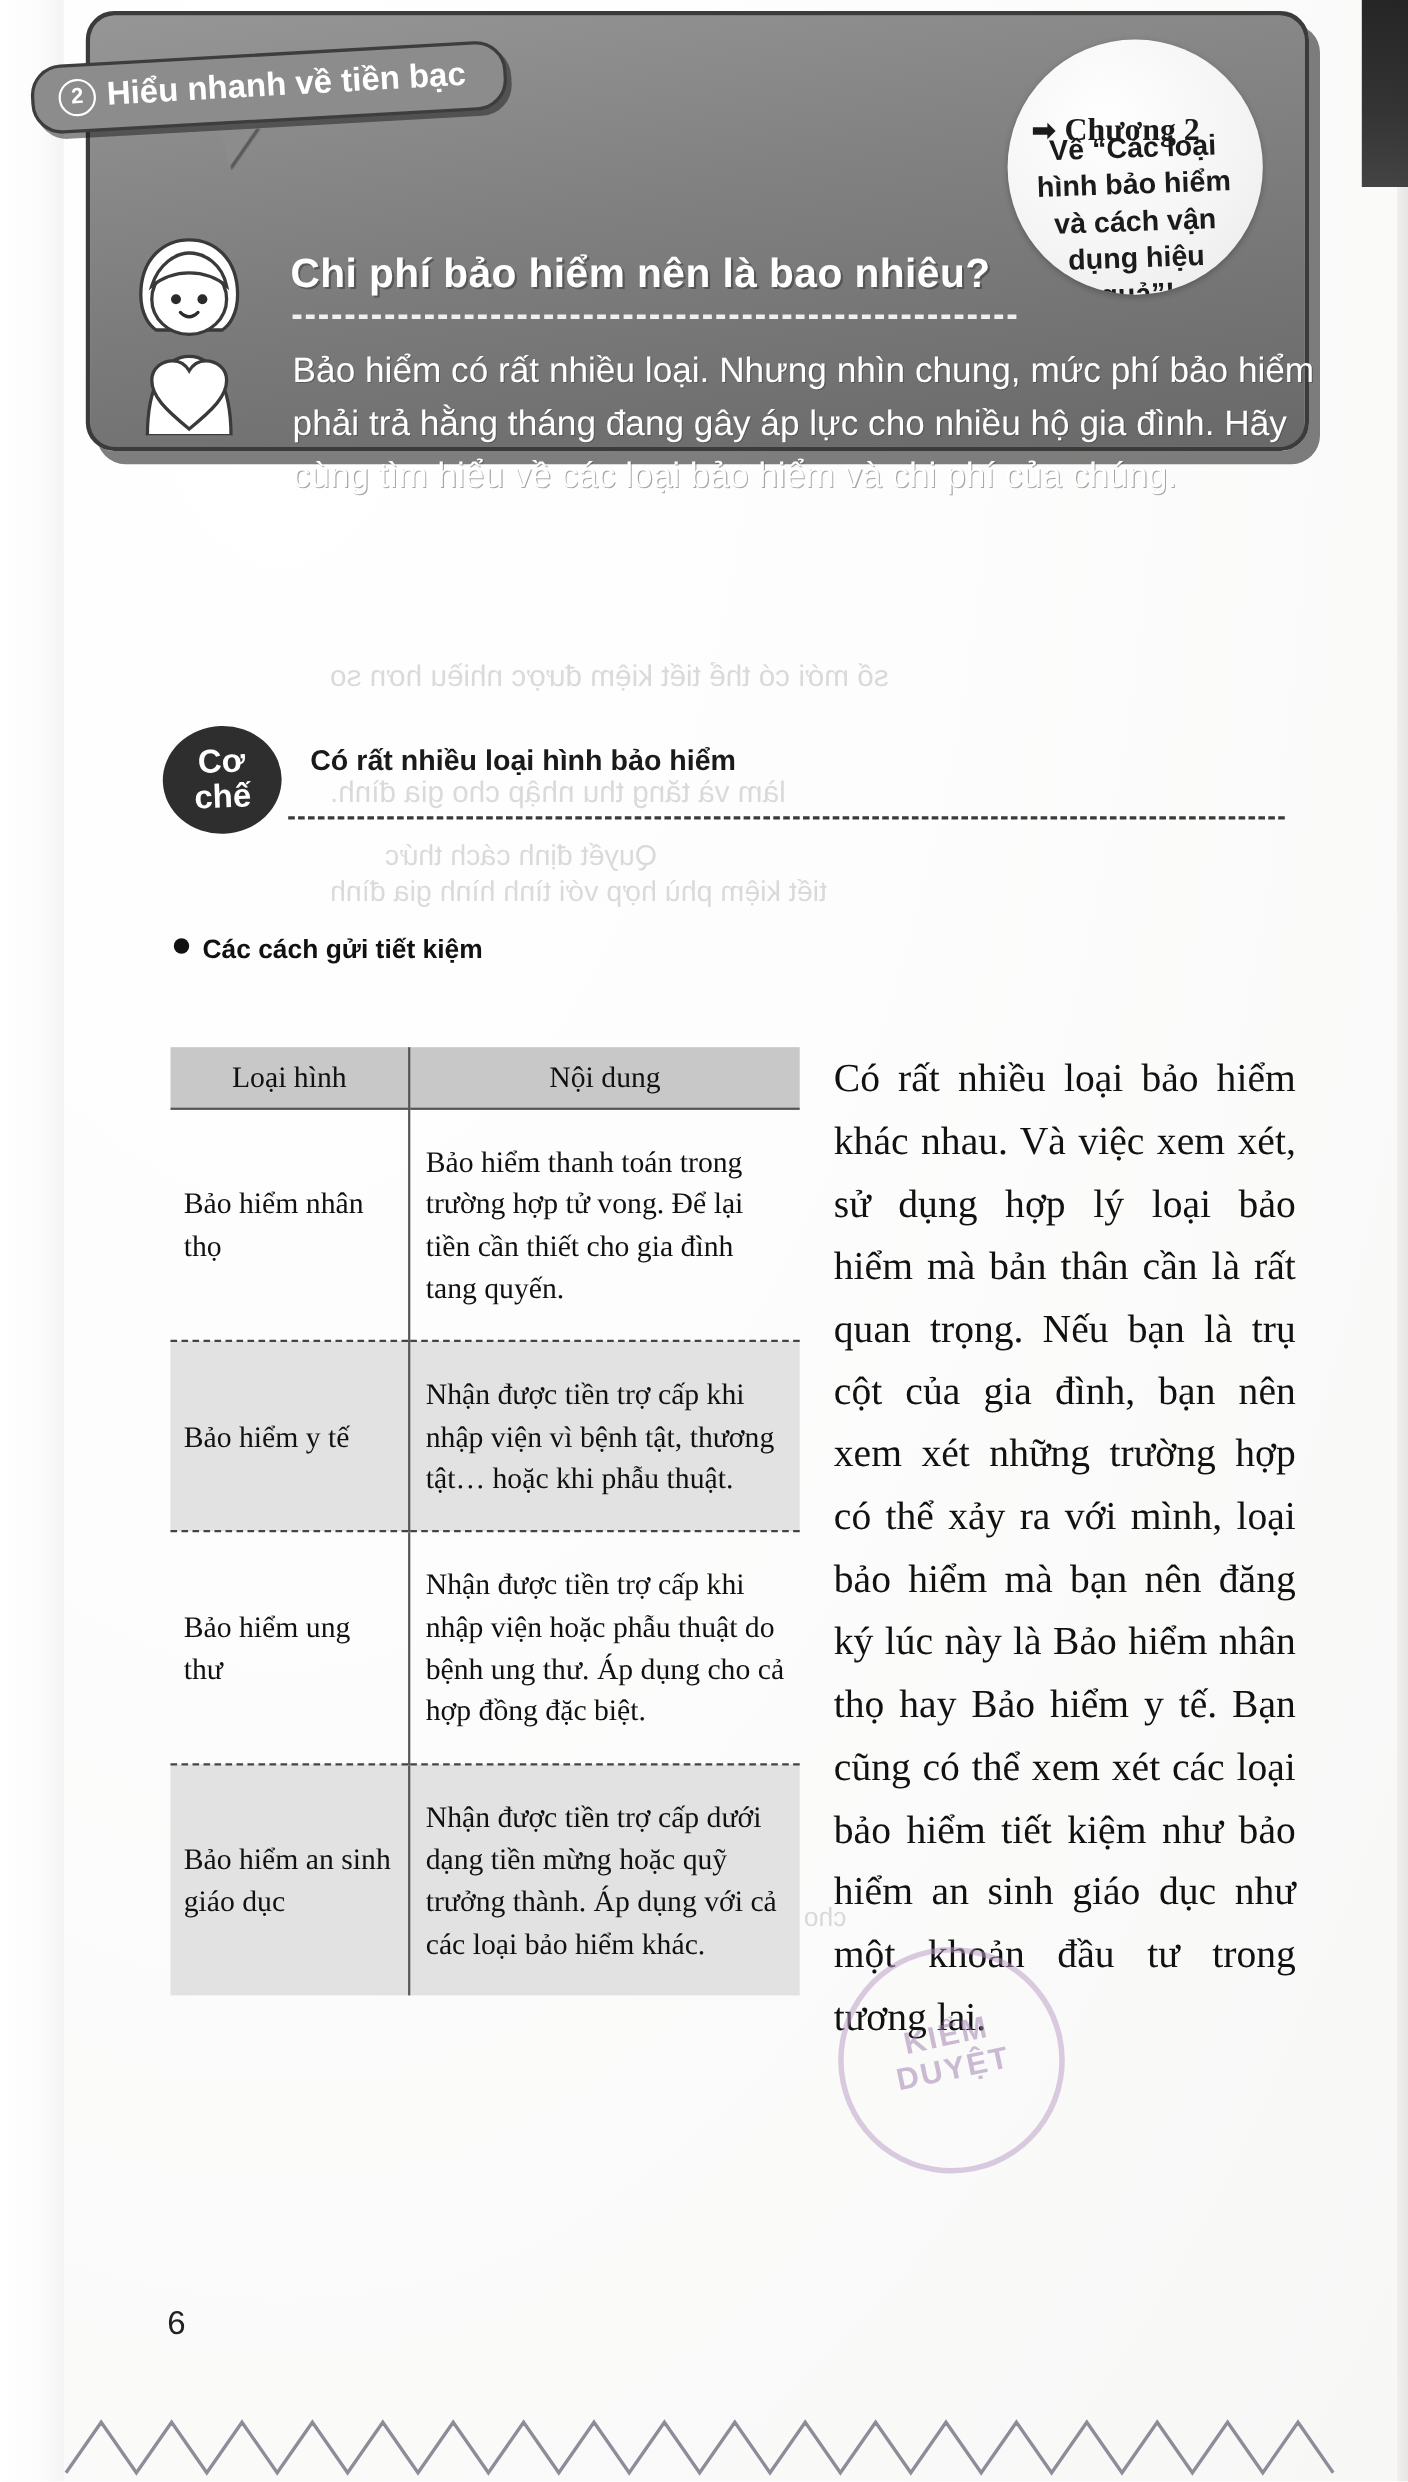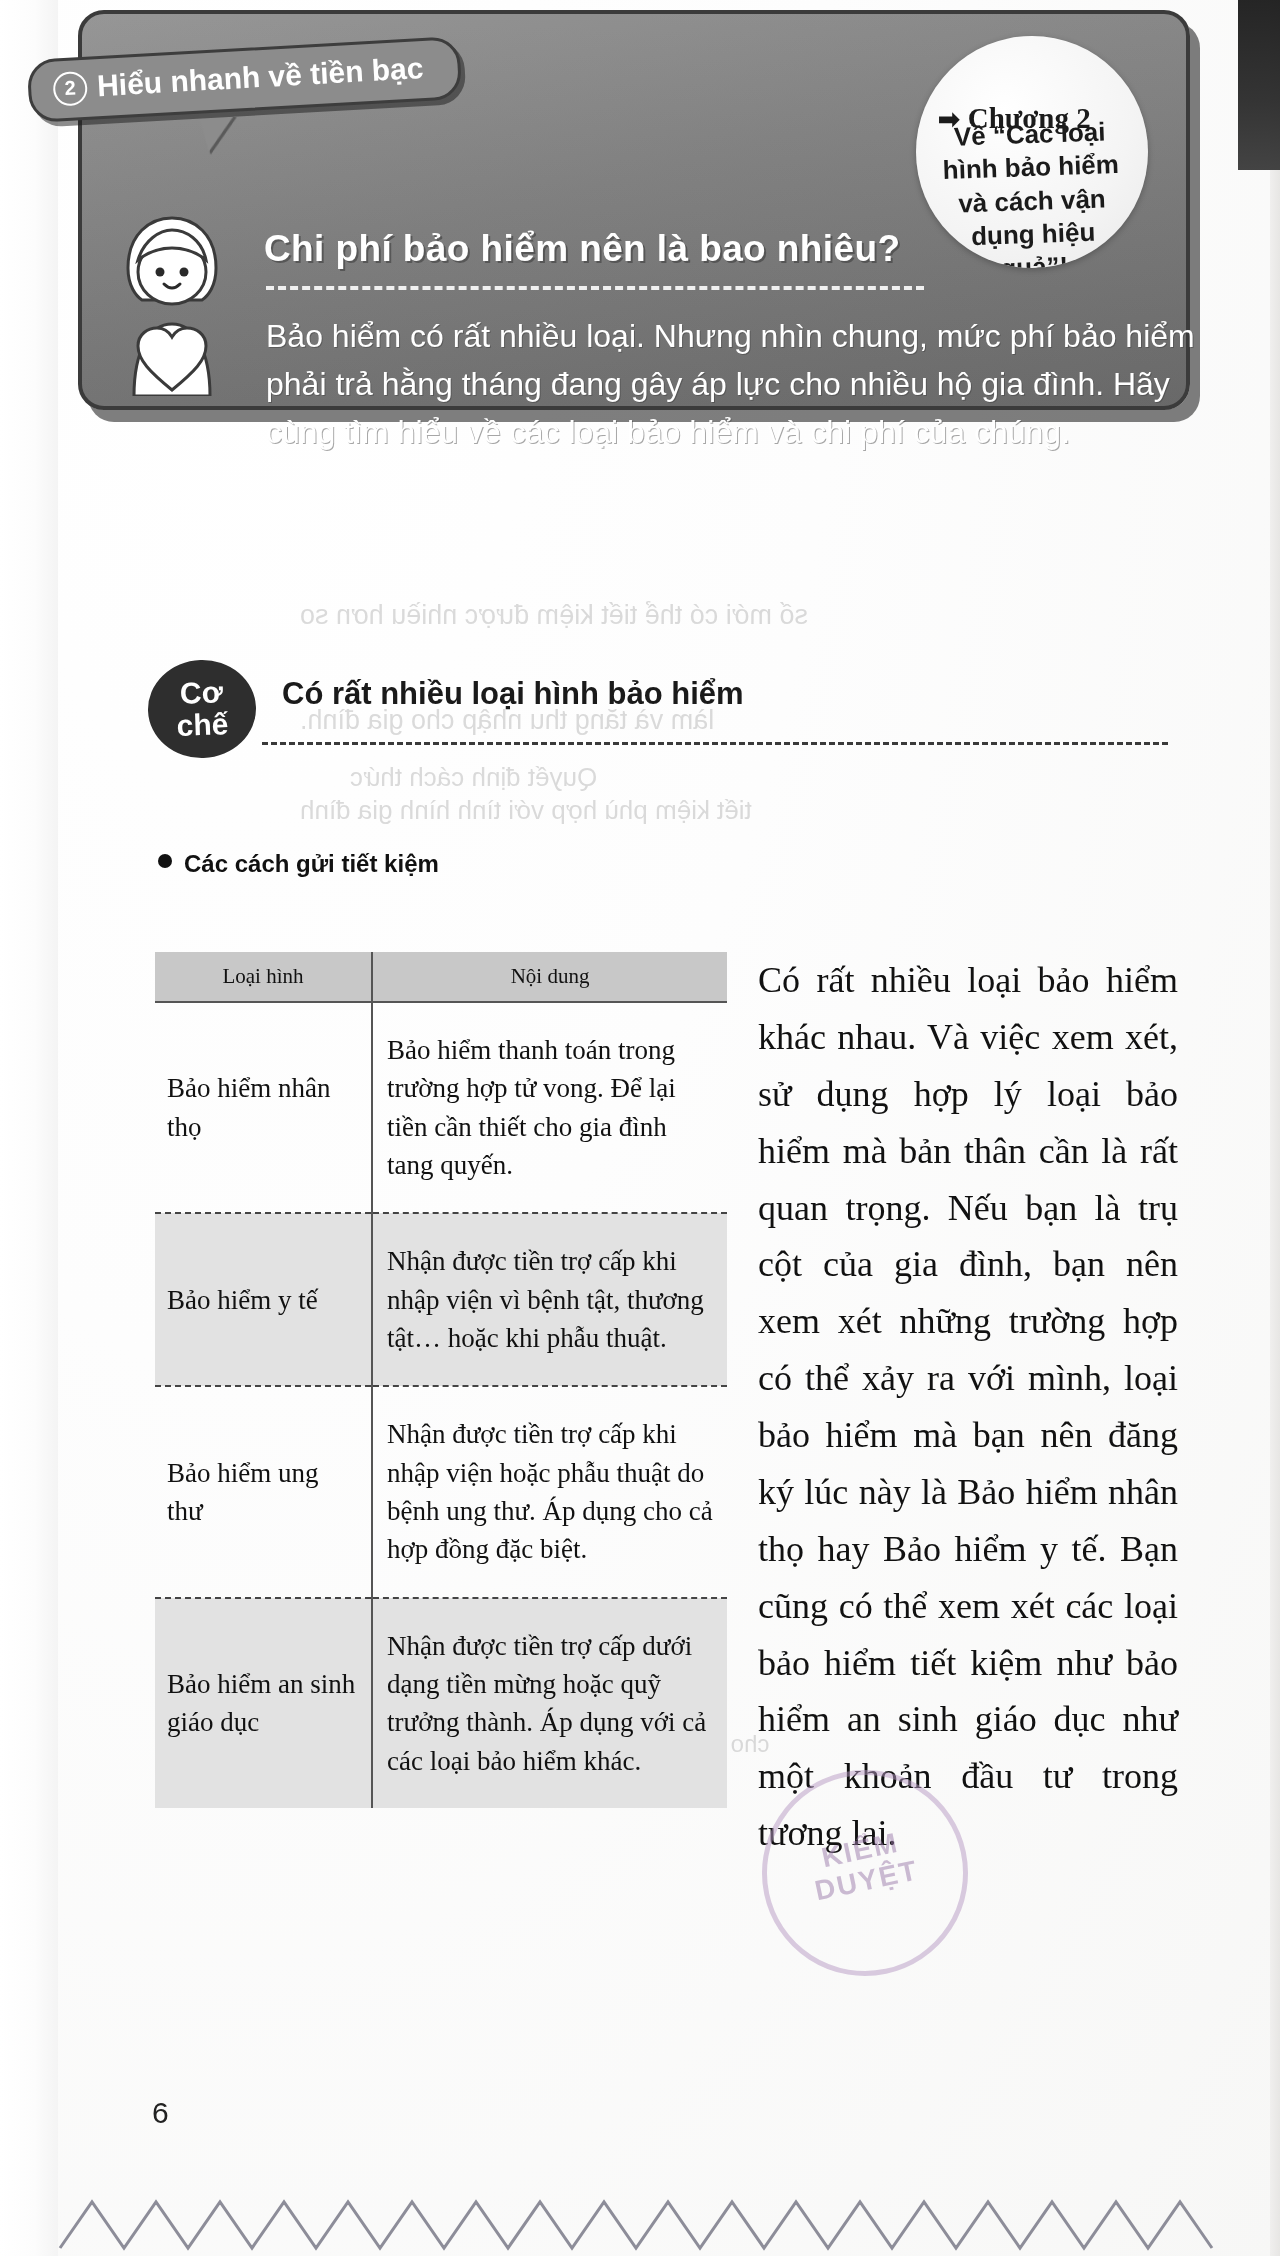--- a/index.html
+++ b/index.html
@@ -187,21 +187,21 @@
     flex-direction: column;
     align-items: center;
     justify-content: center;
     transform: rotate(-2deg);
   }
   .section-title {
     position: absolute;
     left: 282px; top: 676px;
     font-family: "Liberation Sans", sans-serif;
     font-weight: bold;
-    font-size: 31px;
+    font-size: 26px;
     color: #1a1a1a;
     white-space: nowrap;
   }
   .section-dash {
     position: absolute;
     left: 262px; top: 742px;
     width: 906px; height: 0;
     border-top: 3px dashed #3a3a3a;
   }
 
@@ -227,21 +227,21 @@
   table.ins-table {
     position: absolute;
     left: 155px; top: 952px;
     width: 572px;
     border-collapse: collapse;
     font-family: "Liberation Serif", serif;
   }
   table.ins-table th {
     background: #c8c8c8;
     font-weight: normal;
-    font-size: 21px;
+    font-size: 27px;
     padding: 12px 6px;
     text-align: center;
     border-bottom: 2px solid #555;
     margin-top: 16px;
   }
   table.ins-table th:first-child { width: 190px; border-right: 2px solid #555; }
   table.ins-table td {
     font-size: 27px;
     line-height: 1.42;
     padding: 28px 14px;

